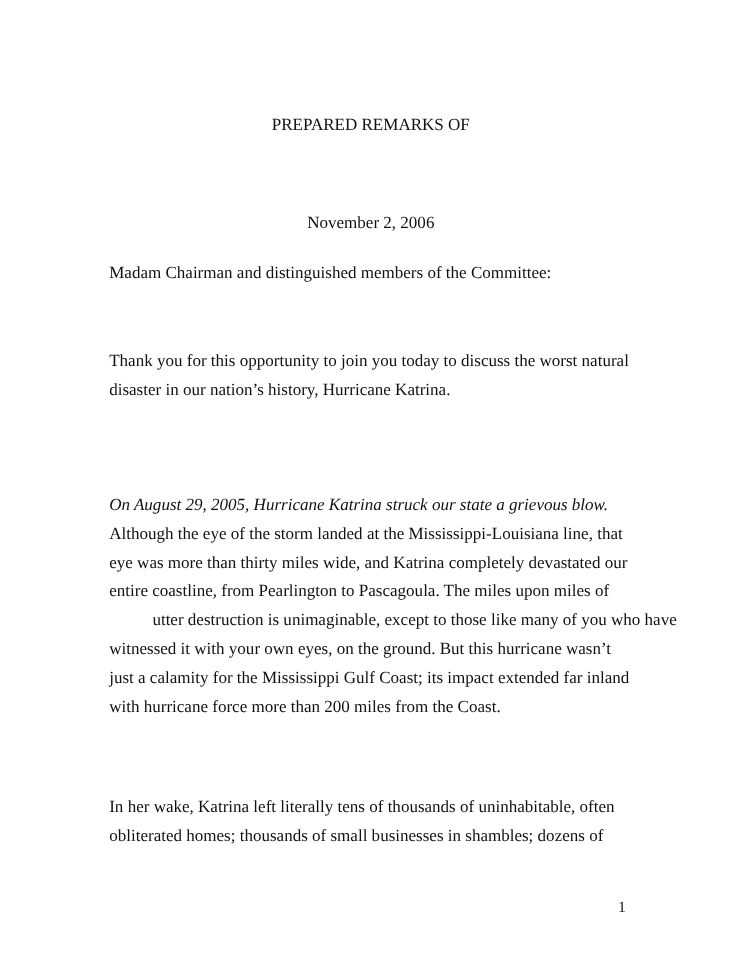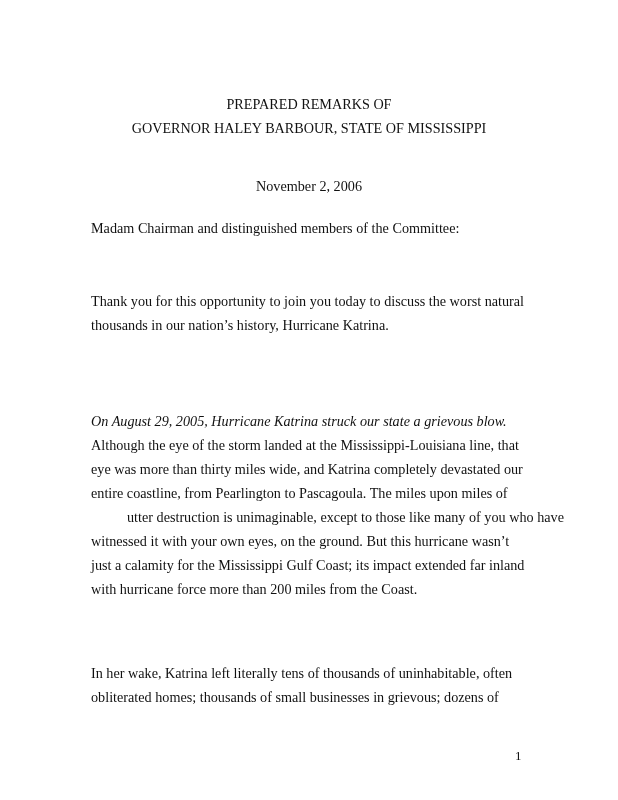--- a/index.html
+++ b/index.html
@@ -42,42 +42,41 @@
       font-size: 13px;
       line-height: 16px;
     }
   </style>
 </head>
 <body>
 
 <div class="page">
 
   <div class="line center" style="top:95px;">PREPARED REMARKS OF</div>
-  <div class="line center" style="top:119px;">GOVERNOR HALEY BARBOUR, STATE OF MISSISSIPPI</div>
 
   <div class="line center" style="top:177px;">November 2, 2006</div>
 
   <div class="line" style="top:219px;">Madam Chairman and distinguished members of the Committee:</div>
 
   <div>
     <div class="line" style="top:292px;">Thank you for this opportunity to join you today to discuss the worst natural</div>
-    <div class="line" style="top:316px;">thousands in our nation’s history, Hurricane Katrina.</div>
+    <div class="line" style="top:316px;">disaster in our nation’s history, Hurricane Katrina.</div>
   </div>
 
   <div>
     <div class="line" style="top:412px;font-style:italic;">On August 29, 2005, Hurricane Katrina struck our state a grievous blow.</div>
     <div class="line" style="top:436px;">Although the eye of the storm landed at the Mississippi-Louisiana line, that</div>
     <div class="line" style="top:460px;">eye was more than thirty miles wide, and Katrina completely devastated our</div>
     <div class="line" style="top:484px;">entire coastline, from Pearlington to Pascagoula.  The miles upon miles of</div>
     <div class="line" style="top:508px;margin-left:36px;">utter destruction is unimaginable, except to those like many of you who have</div>
     <div class="line" style="top:532px;">witnessed it with your own eyes, on the ground.  But this hurricane wasn’t</div>
     <div class="line" style="top:556px;">just a calamity for the Mississippi Gulf Coast; its impact extended far inland</div>
     <div class="line" style="top:580px;">with hurricane force more than 200 miles from the Coast.</div>
   </div>
 
   <div>
     <div class="line" style="top:664px;">In her wake, Katrina left literally tens of thousands of uninhabitable, often</div>
-    <div class="line" style="top:688px;">obliterated homes; thousands of small businesses in grievous; dozens of</div>
+    <div class="line" style="top:688px;">obliterated homes; thousands of small businesses in shambles; dozens of</div>
   </div>
 
   <div class="page-num">1</div>
 
 </div>
 
 </body></html>

